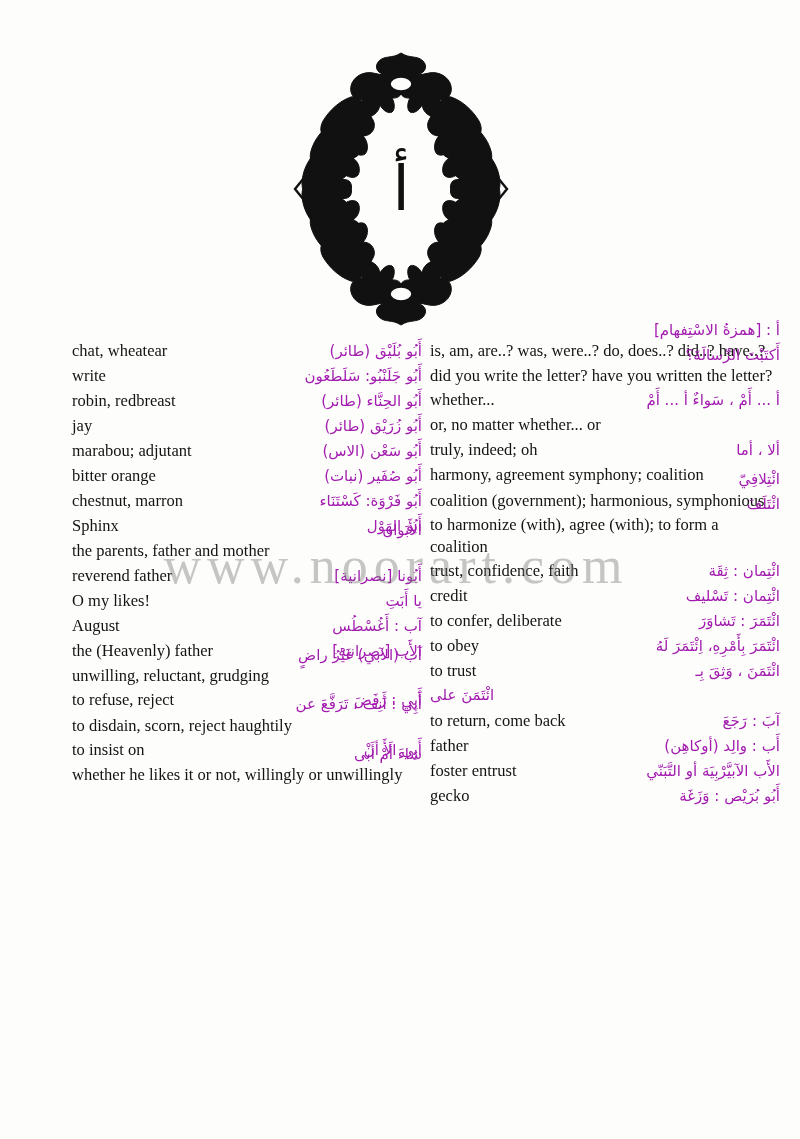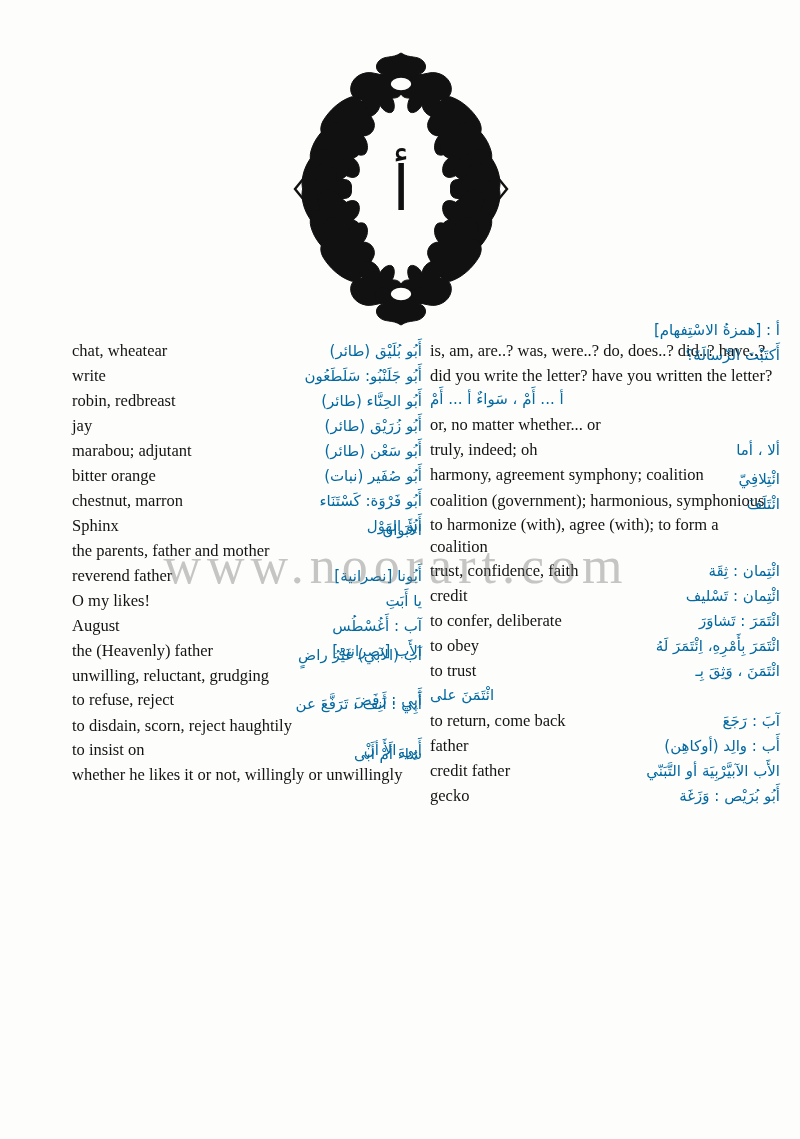--- a/index.html
+++ b/index.html
@@ -97,21 +97,21 @@
   .gloss.just2 {
     text-align: justify;
   }
   .arabic {
     font-family: "DejaVu Sans", sans-serif;
     font-size: 15px;
     line-height: 1.35;
     direction: rtl;
     unicode-bidi: isolate;
     white-space: nowrap;
-    color: #0369a1;
+    color: #a21caf;
     flex: 0 0 auto;
     text-align: right;
   }
   .arabic.block {
     display: block;
     text-align: right;
     margin-top: -20px;
   }
   .entry.stack .gloss { display: block; font-family: Liberation Serif, serif; }
 
@@ -218,21 +218,21 @@
         <span class="arabic">أَبُو الحِنَّاء (طائر)</span>
       </div>
 
       <div class="entry">
         <span class="gloss">jay</span>
         <span class="arabic">أَبُو زُرَيْق (طائر)</span>
       </div>
 
       <div class="entry">
         <span class="gloss">marabou; adjutant</span>
-        <span class="arabic">أَبُو سَعْن (طائر)</span>
+        <span class="arabic">أَبُو سَعْن (الاس)</span>
       </div>
 
       <div class="entry">
         <span class="gloss">bitter orange</span>
         <span class="arabic">أَبُو صُفَير (نبات)</span>
       </div>
 
       <div class="entry">
         <span class="gloss">chestnut, marron</span>
         <span class="arabic">أَبُو فَرْوَة: كَسْتَنَاء</span>
@@ -301,20 +301,21 @@
         <span class="arabic block">أ : [همزةُ الاسْتِفهام]</span>
         <span class="gloss">is, am, are..? was, were..? do, does..? did..? have..?</span>
       </div>
 
       <div class="entry stack">
         <span class="arabic block">أَكتَبْتَ الرِّسالَةَ؟</span>
         <span class="gloss">did you write the letter? have you written the letter?</span>
       </div>
 
       <div class="entry">
+        <span class="gloss">whether...</span>
         <span class="arabic">أ ... أَمْ ، سَواءٌ أ ... أَمْ</span>
       </div>
 
       <div class="entry">
         <span class="gloss">or, no matter whether... or</span>
         <span class="arabic"></span>
       </div>
 
       <div class="entry">
         <span class="gloss">truly, indeed; oh</span>
@@ -368,21 +369,21 @@
         <span class="gloss">to return, come back</span>
         <span class="arabic">آبَ : رَجَعَ</span>
       </div>
 
       <div class="entry">
         <span class="gloss">father</span>
         <span class="arabic">أَب : والِد (أوكاهِن)</span>
       </div>
 
       <div class="entry">
-        <span class="gloss">credit father</span>
+        <span class="gloss">foster entrust</span>
         <span class="arabic">الأَب الآبيَّرْبِيَة أو التَّبَنّي</span>
       </div>
 
       <div class="entry">
         <span class="gloss">gecko</span>
         <span class="arabic">أَبُو بُرَيْص : وَزَغَة</span>
       </div>
 
     </div>
   </div>

